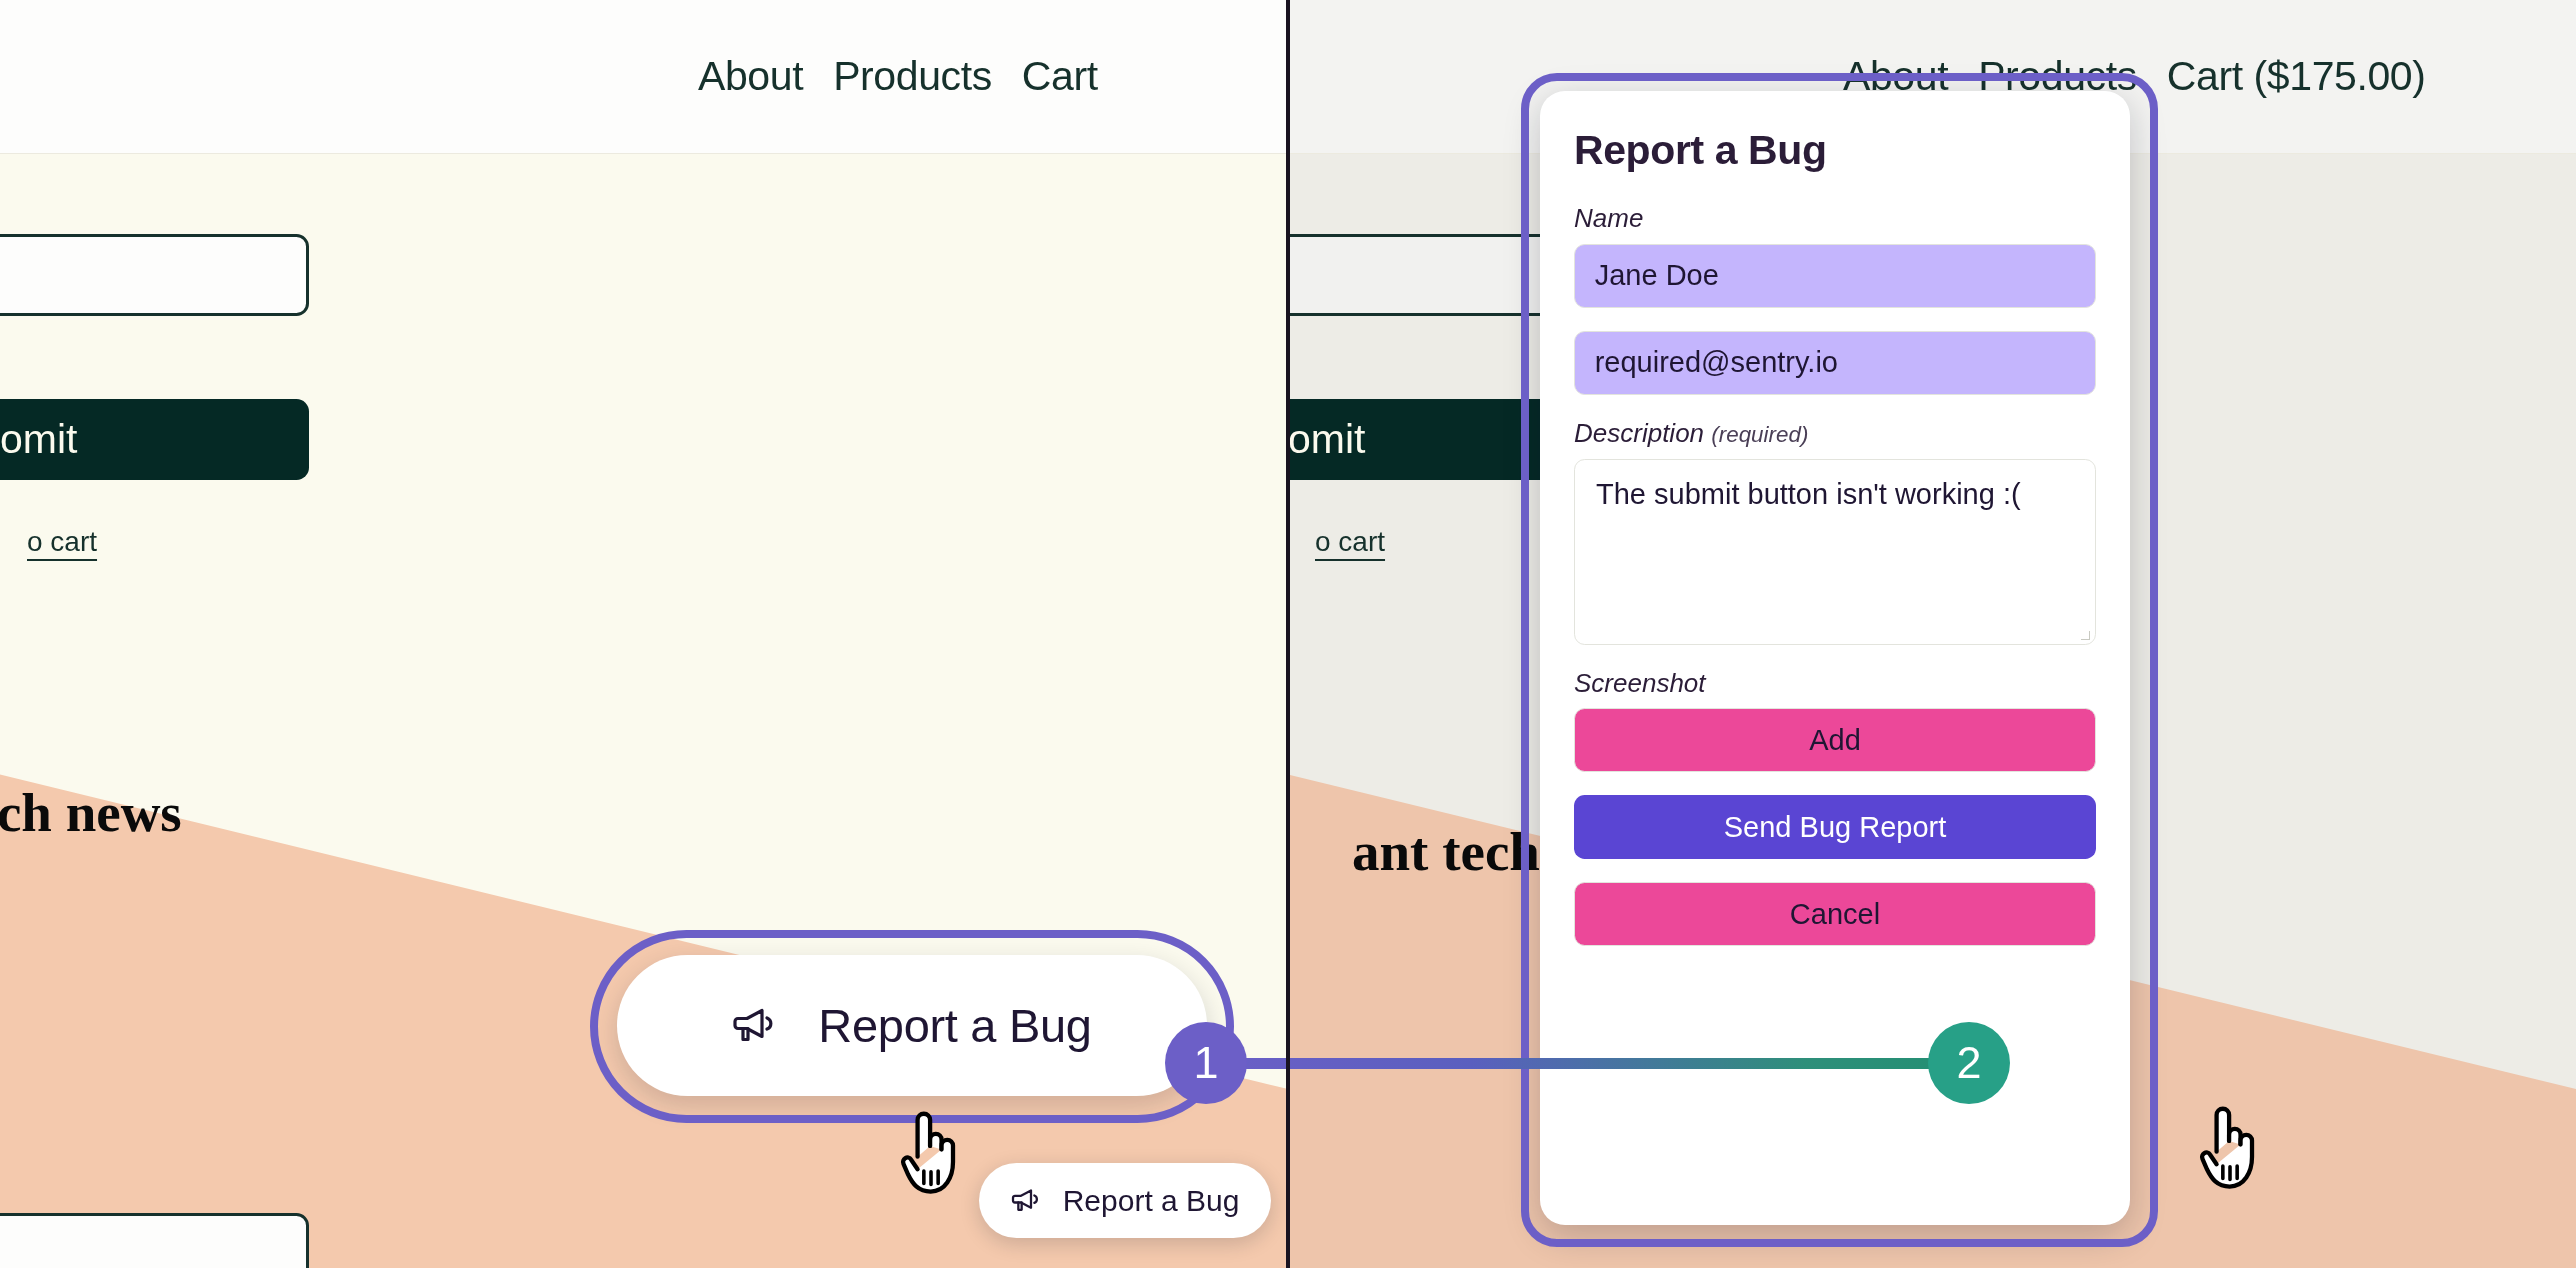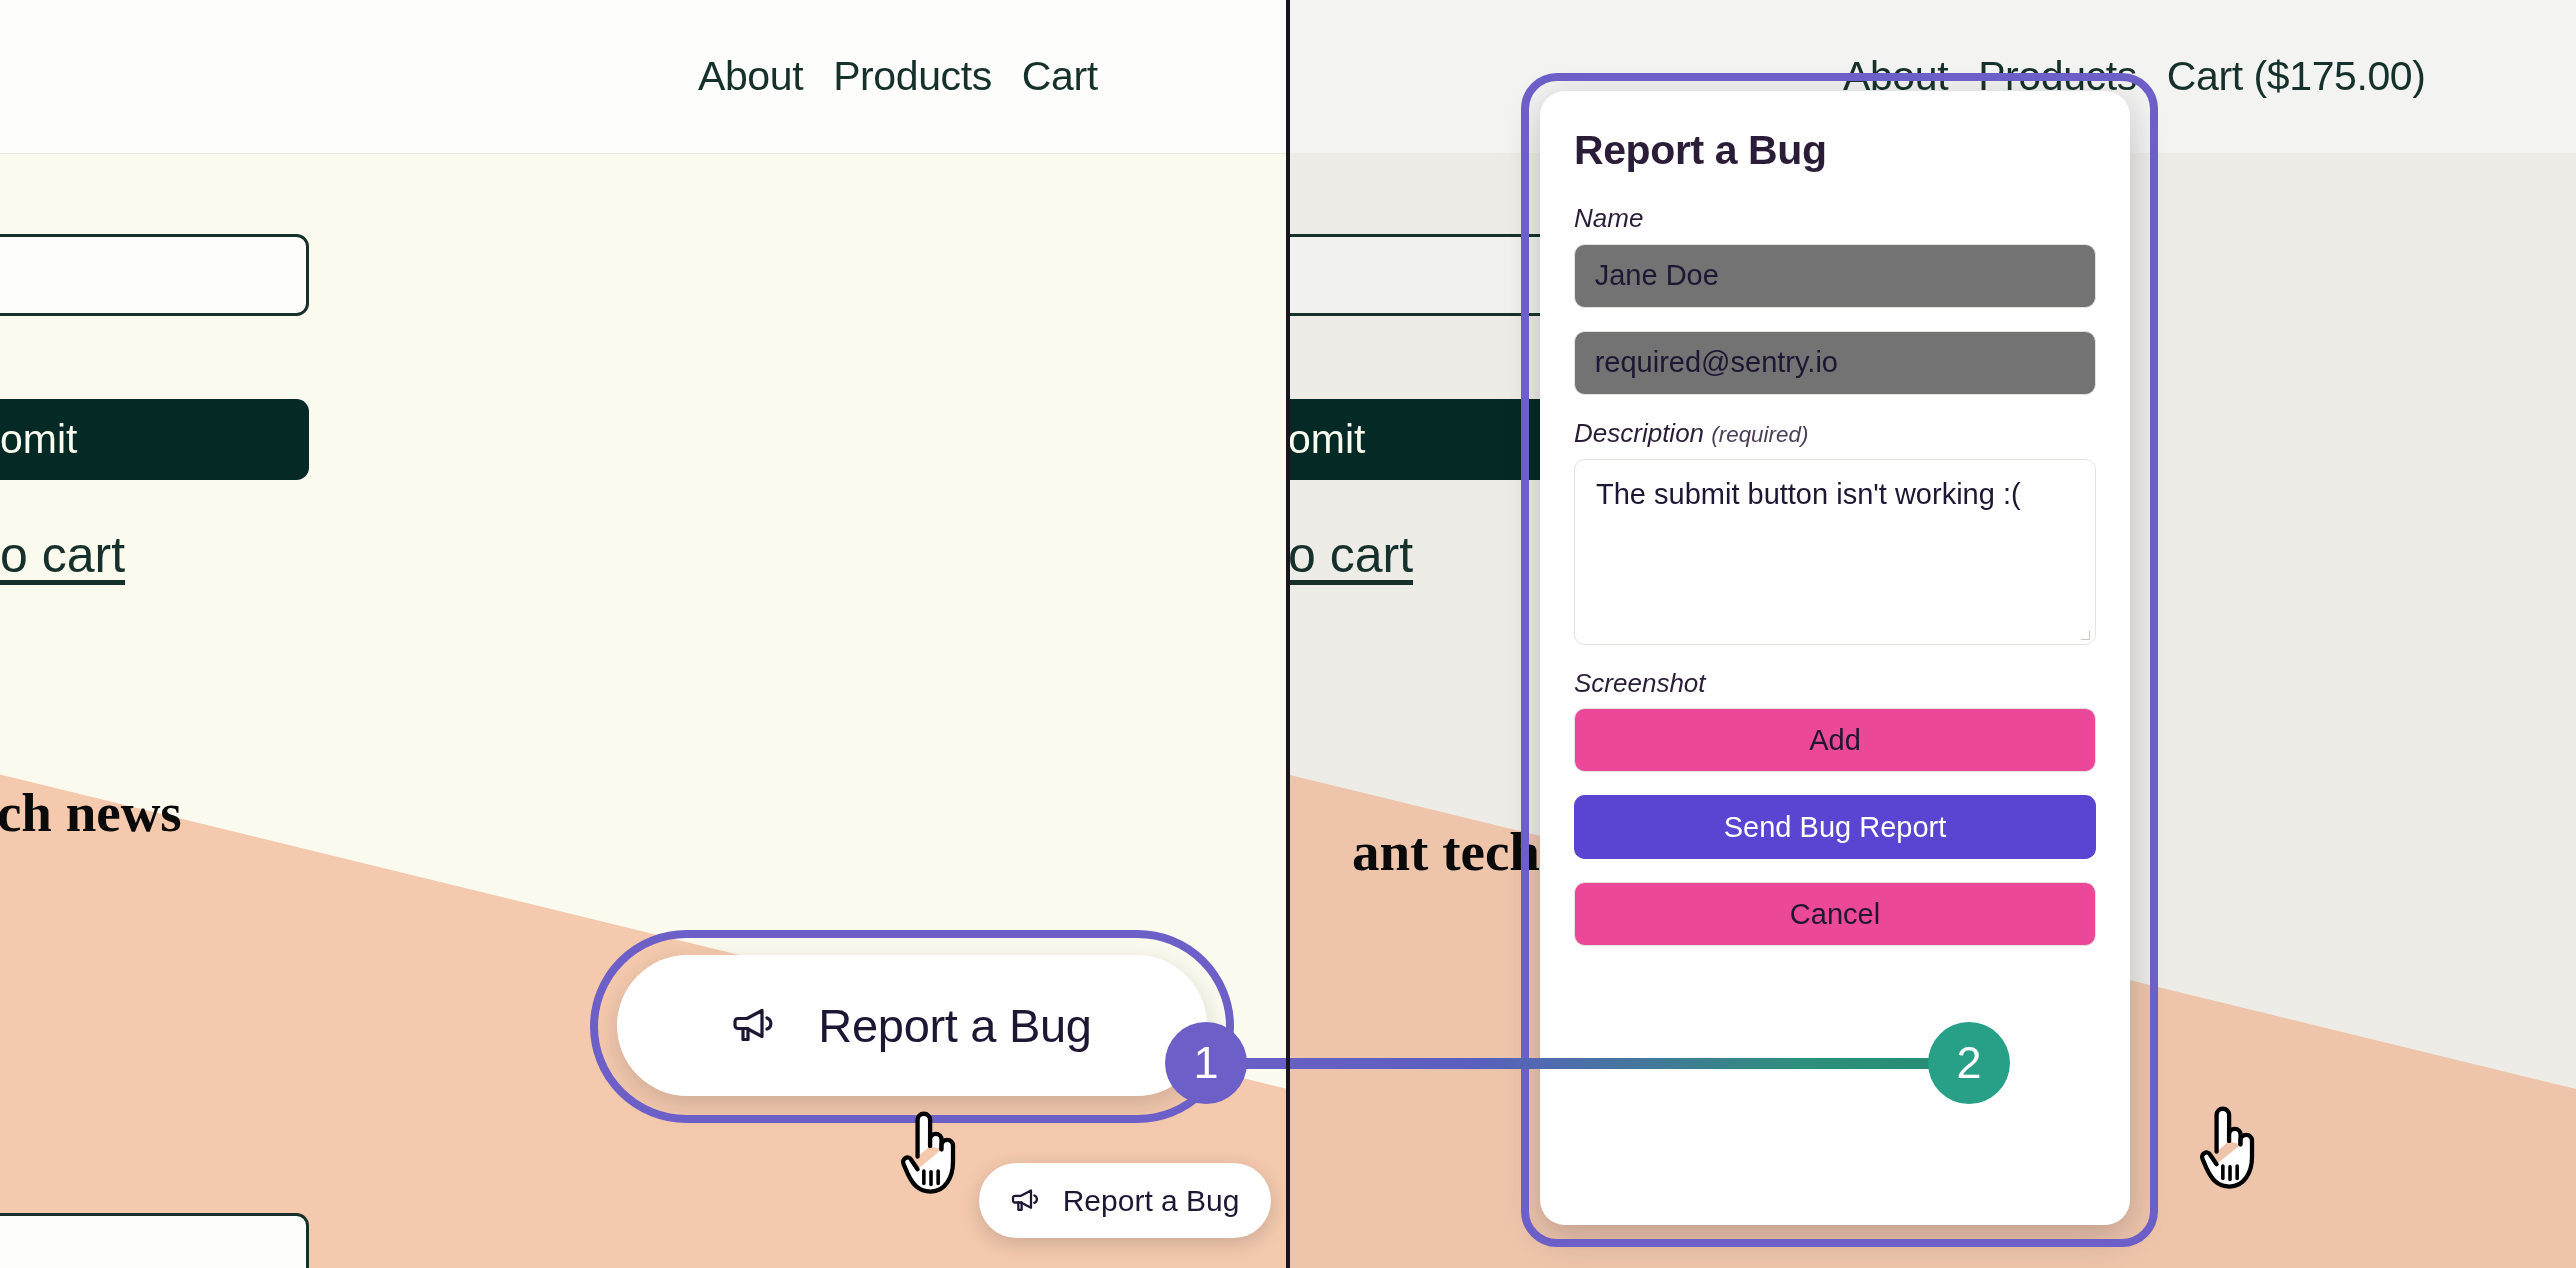--- a/index.html
+++ b/index.html
@@ -70,22 +70,22 @@
   .field.f2{ position:absolute; top:166px; }
   .submit-btn{
     position:absolute; top:331px; width:1288px; height:81px;
     background:#052925; border-radius:12.5px;
     color:#fbfaee; font-size:41px;
     display:flex; align-items:center; padding-left:979px;
   }
   .panel-right .submit-btn{ padding-left:787px; }
   .cart-link{
     position:absolute; top:458px; left:979px;
-    font-size:50px; color:#16312c; text-decoration:underline;
-    text-underline-offset:8px; white-space:nowrap;
+    font-size:28px; color:#16312c; text-decoration:underline;
+    text-underline-offset:8px; white-space:nowrap;padding-left:27px;
   }
   .panel-right .cart-link{ left:787px; }
 
   
   .headline{
     position:absolute; bottom:424px; left:-136px;
     font-family:"Liberation Serif", serif;
     font-weight:bold; font-size:55px; color:#0a0a0a;
     white-space:nowrap;
   }
@@ -149,21 +149,21 @@
     font-size:41px; font-weight:bold; color:#2b1d38; letter-spacing:-0.4px;
     margin-bottom:29px;
   }
   .dlg-label{
     font-size:26px; color:#2b1d38; margin-bottom:9.8px; display:block;font-style:italic;
   }
   .dlg-label .req{ font-size:22.4px; color:#4a3f56; }
   .dlg-input{
     width:100%; height:64px;
     border:1.8px solid #e3e4dd; border-radius:10.7px;
-    background:#737373;
+    background:#c4b5fd;
     display:flex; align-items:center; padding-left:19.7px;
     font-size:29px; color:#1f1633;
     margin-bottom:23px;
   }
   .dlg-textarea{
     width:100%; height:186px;
     border:1.8px solid #e3e4dd; border-radius:10.7px;
     background:#ffffff;
     padding:18px 21px;
     font-size:29px; color:#1f1633;

